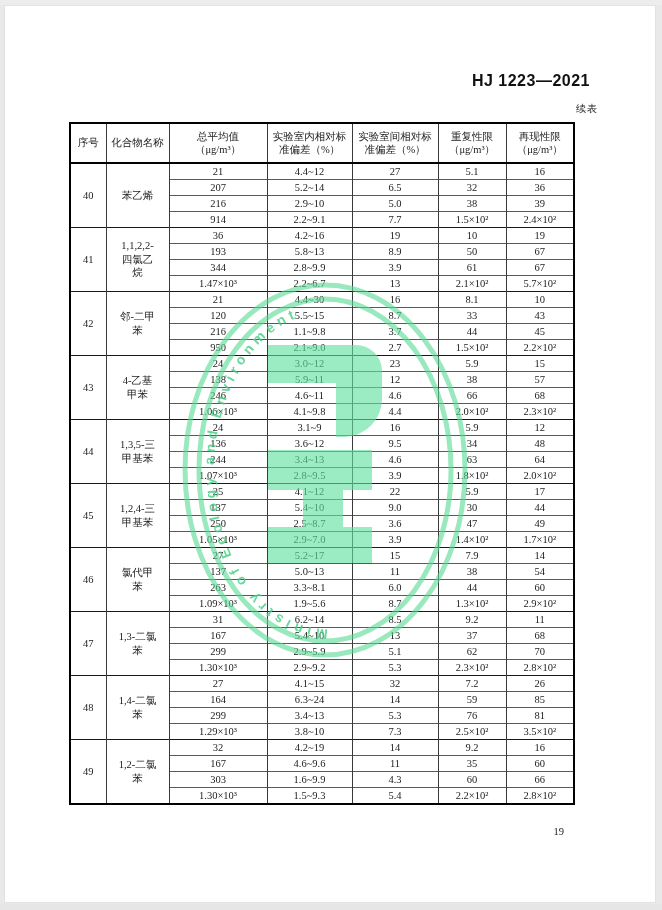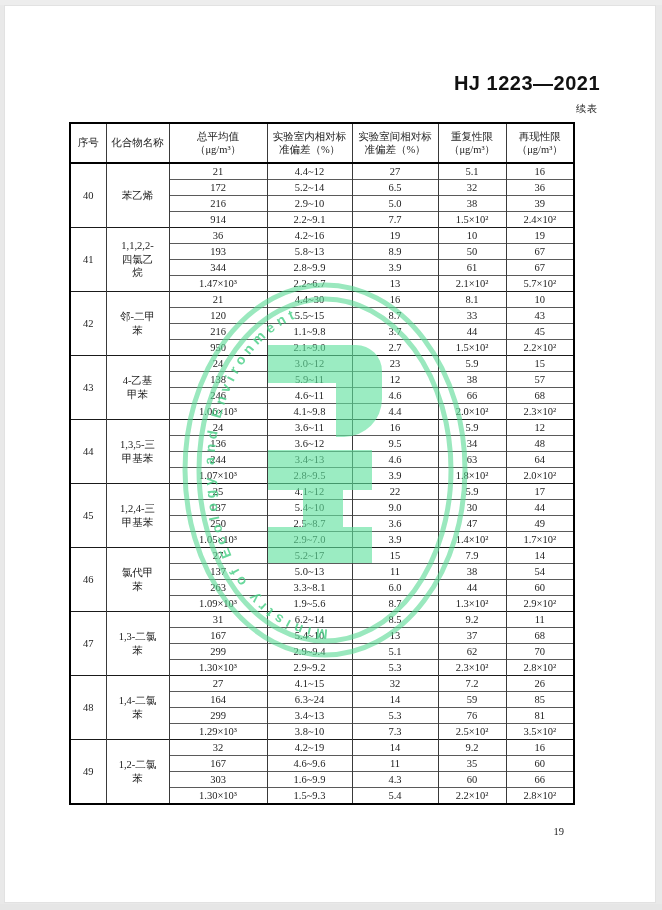--- a/index.html
+++ b/index.html
@@ -8,23 +8,23 @@
     background:#e9e9e9;
     font-family:"Liberation Serif","DejaVu Serif",serif;
     position:relative;overflow:hidden;
   }
   .page{
     position:absolute;left:4px;top:5px;width:652px;height:898px;
     background:#ffffff;
     box-shadow:inset 0 0 0 1px #e2e2e2;
   }
   .doc-number{
-    position:absolute;top:72px;right:62px;
+    position:absolute;top:72px;right:72px;
     font-family:"Liberation Sans","DejaVu Sans",sans-serif;
-    font-weight:bold;font-size:20px;color:#111;letter-spacing:0.5px;
+    font-weight:bold;font-size:16px;color:#111;letter-spacing:0.5px;
   }
   .continued-label{
     position:absolute;top:102px;right:64px;
     font-size:10px;color:#222;letter-spacing:1px;
   }
   .std-table{
     position:absolute;left:69px;top:122px;width:504px;
     border-collapse:collapse;table-layout:fixed;
     font-size:10.5px;color:#1c1c1c;
   }
@@ -94,21 +94,21 @@
       <tr class="group-start">
         <td rowspan="4">40</td>
         <td rowspan="4" class="name-cell">苯乙烯</td>
         <td>21</td>
         <td>4.4~12</td>
         <td>27</td>
         <td>5.1</td>
         <td>16</td>
       </tr>
       <tr class="sub-row">
-        <td>172</td>
+        <td>207</td>
         <td>5.2~14</td>
         <td>6.5</td>
         <td>32</td>
         <td>36</td>
       </tr>
       <tr class="sub-row">
         <td>216</td>
         <td>2.9~10</td>
         <td>5.0</td>
         <td>38</td>
@@ -208,21 +208,21 @@
         <td>1.06×10³</td>
         <td>4.1~9.8</td>
         <td>4.4</td>
         <td>2.0×10²</td>
         <td>2.3×10²</td>
       </tr>
       <tr class="group-start">
         <td rowspan="4">44</td>
         <td rowspan="4" class="name-cell">1,3,5-三甲基苯</td>
         <td>24</td>
-        <td>3.6~11</td>
+        <td>3.1~9</td>
         <td>16</td>
         <td>5.9</td>
         <td>12</td>
       </tr>
       <tr class="sub-row">
         <td>136</td>
         <td>3.6~12</td>
         <td>9.5</td>
         <td>34</td>
         <td>48</td>
@@ -312,21 +312,21 @@
       </tr>
       <tr class="sub-row">
         <td>167</td>
         <td>5.4~10</td>
         <td>13</td>
         <td>37</td>
         <td>68</td>
       </tr>
       <tr class="sub-row">
         <td>299</td>
-        <td>2.9~9.4</td>
+        <td>2.9~5.9</td>
         <td>5.1</td>
         <td>62</td>
         <td>70</td>
       </tr>
       <tr class="sub-row">
         <td>1.30×10³</td>
         <td>2.9~9.2</td>
         <td>5.3</td>
         <td>2.3×10²</td>
         <td>2.8×10²</td>

